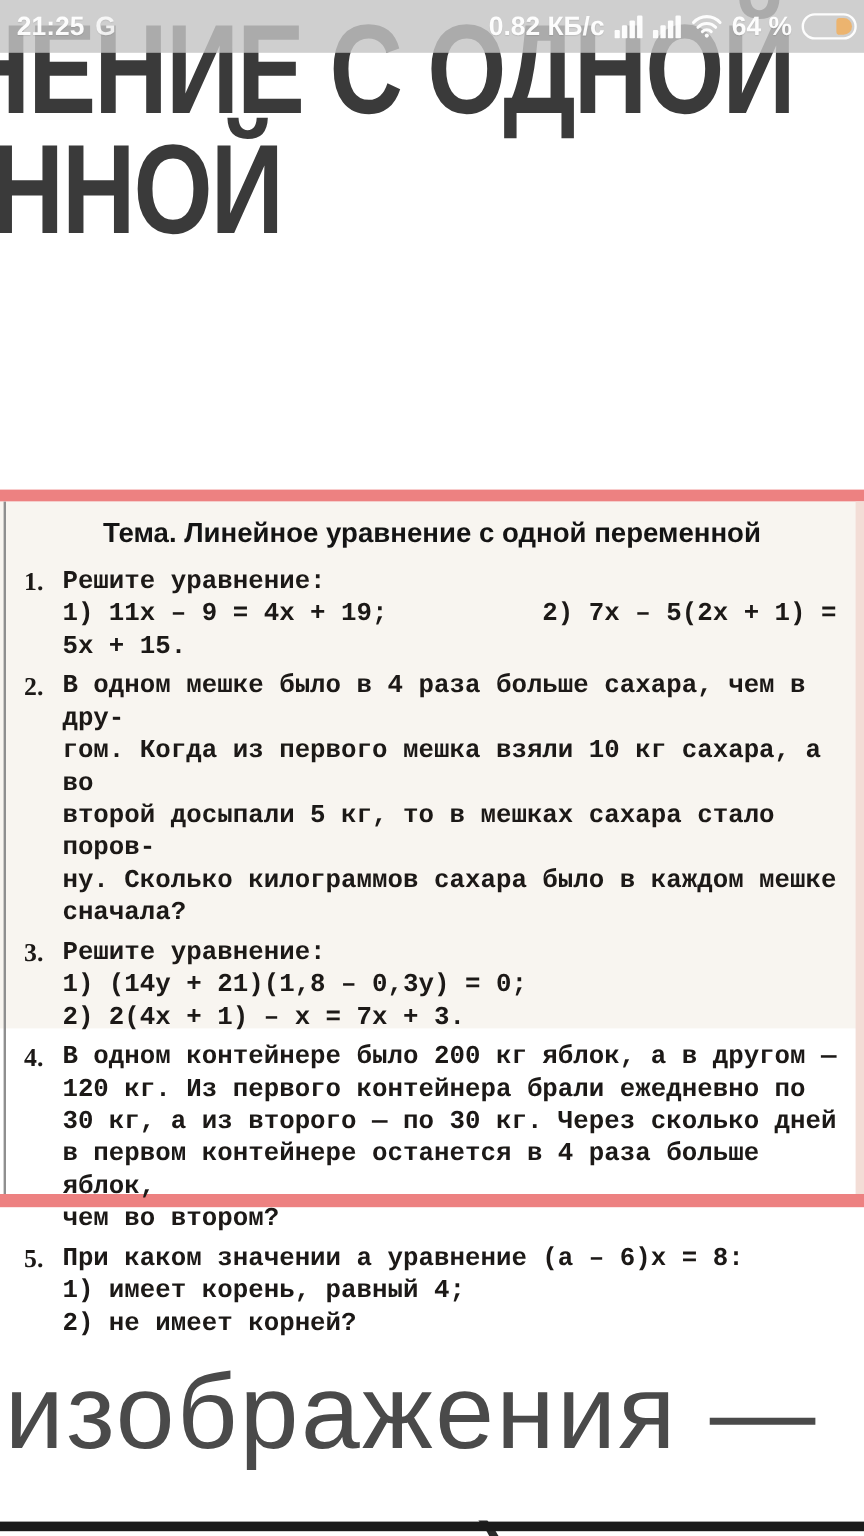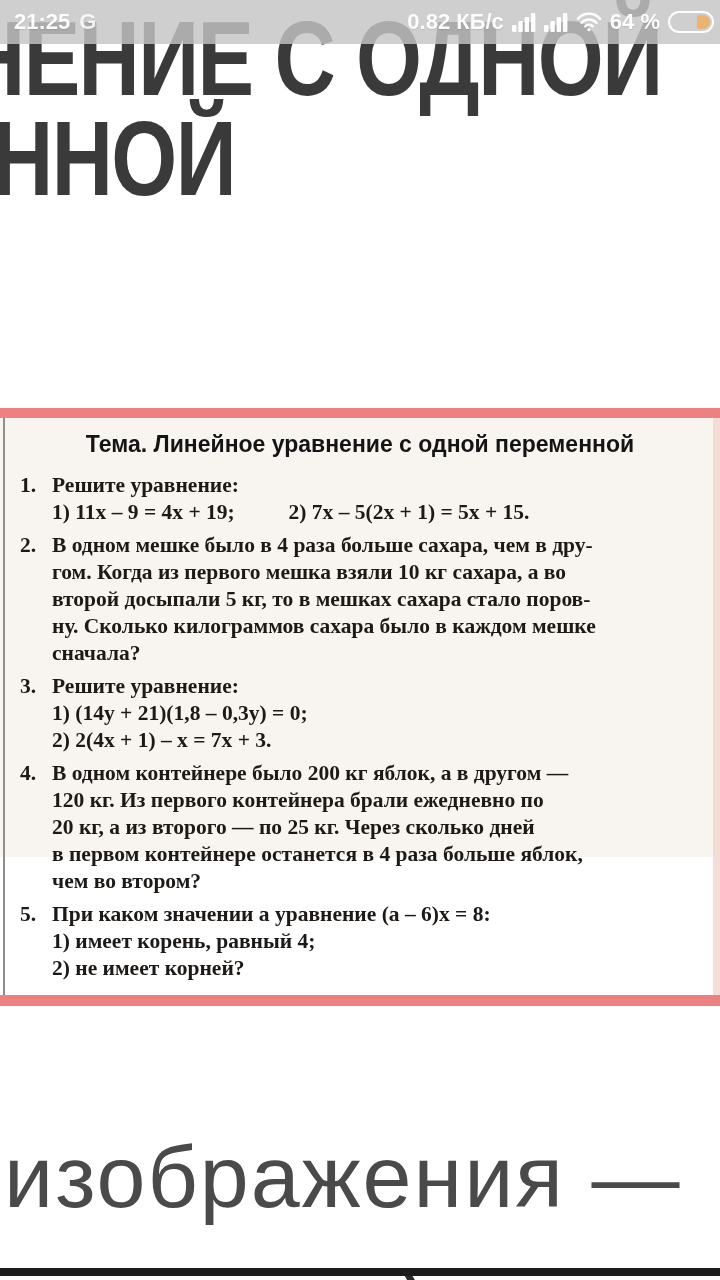--- a/index.html
+++ b/index.html
@@ -42,21 +42,21 @@
   .card { position: absolute; left: 0; top: 418px; width: 720px; height: 439px;
     background: #f8f5f0; box-sizing: border-box; padding: 13px 0 0 0; }
   .card-left-rule  { position: absolute; left: 3px; top: 0; width: 2px; height: 577px; background: #8f8f8f; }
   .card-right-edge { position: absolute; right: 0; top: 0; width: 7px; height: 577px; background: #f3ddd6; }
   .topic { text-align: center; font-family: "Liberation Sans", sans-serif; font-weight: 700;
     font-size: 23px; color: #141414; margin: 0 0 14px 0; }
   .problems { }
   .problem { display: flex; margin: 0 0 6px 0; font-family: "Liberation Serif", serif;
     font-weight: 700; font-size: 21.5px; line-height: 27px; color: #1c1917; }
   .problem-number { flex: none; width: 52px; padding-left: 20px; box-sizing: border-box; }
-  .problem-text { flex: 1; white-space: pre-wrap; padding-right: 12px; }
+  .problem-text { flex: 1; white-space: pre-wrap; padding-right: 12px; font-family: Liberation Mono, monospace; }
 
   
   .big-bottom-text { position: absolute; left: 4px; top: 1098px; font-size: 88px;
     font-weight: 400; color: #4a4a4a; letter-spacing: 2px; white-space: nowrap; margin-top: 28px; }
   .cut-bottom-text { position: absolute; left: 36px; top: 1250px; font-size: 88px;
     font-weight: 400; color: #2b2b2b; white-space: nowrap; z-index: 4; }
   .bottom-line { position: absolute; left: 0; top: 1268px; width: 720px; height: 8px;
     background: #1b1b1b; z-index: 5; }
 </style>
 </head>
@@ -134,21 +134,21 @@
       <div class="problem">
         <div class="problem-number">3.</div>
         <div class="problem-text">Решите уравнение:
 1) (14y + 21)(1,8 – 0,3y) = 0;
 2) 2(4x + 1) – x = 7x + 3.</div>
       </div>
       <div class="problem">
         <div class="problem-number">4.</div>
         <div class="problem-text">В одном контейнере было 200 кг яблок, а в другом —
 120 кг. Из первого контейнера брали ежедневно по
-20 кг, а из второго — по 25 кг. Через сколько дней
+30 кг, а из второго — по 30 кг. Через сколько дней
 в первом контейнере останется в 4 раза больше яблок,
 чем во втором?</div>
       </div>
       <div class="problem">
         <div class="problem-number">5.</div>
         <div class="problem-text">При каком значении a уравнение (a – 6)x = 8:
 1) имеет корень, равный 4;
 2) не имеет корней?</div>
       </div>
     </div>

